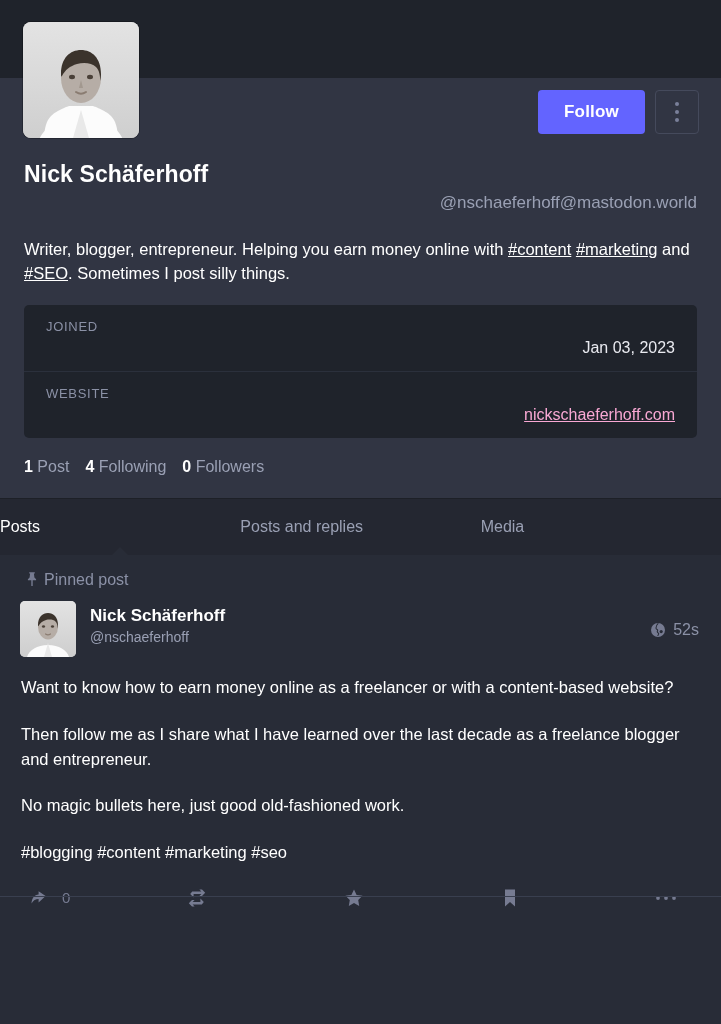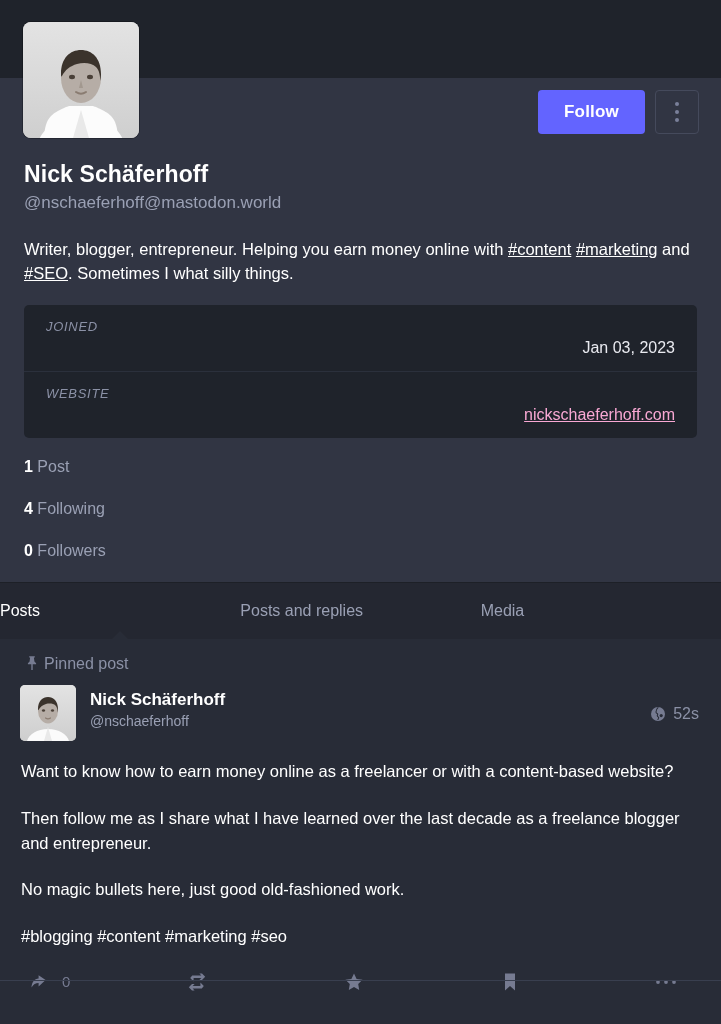--- a/index.html
+++ b/index.html
@@ -95,20 +95,21 @@
     font-weight: bold;
     color: #ffffff;
     line-height: 1.25;
     letter-spacing: .1px;
   }
   .handle {
     font-size: 17px;
     color: #9aa0b4;
     line-height: 1.4;
     margin-top: 2px;
+    text-align: right;
   }
 
   .bio {
     padding: 22px 24px 0 24px;
     font-size: 16.5px;
     line-height: 1.47;
     color: #ffffff;
   }
   .bio a {
     color: #ffffff;
@@ -128,37 +129,35 @@
   }
   .meta-row + .meta-row {
     border-top: 1px solid #2b303c;
   }
   .meta-label {
     font-size: 13px;
     letter-spacing: .7px;
     color: #8b91a6;
     text-transform: uppercase;
     margin-bottom: 5px;
-    font-style: italic;
   }
   .meta-value {
     font-size: 16px;
     color: #e9eaf0;
     text-align: right;
   }
   .meta-value.link { color: #f9a8d4; text-decoration: underline; }
 
   
   .stats {
     display: flex;
-    gap: 24px;
+    gap: 16px;
     padding: 20px 24px 22px 24px;
     font-size: 16px;
     color: #9aa0b4;
-    flex-direction: column;
   }
   .stat b { color: #ffffff; font-weight: bold; }
 
   
   .tabs {
     display: flex;
     background: #242731;
     border-top: 1px solid #1d2027;
     position: relative;
     height: 56px;
@@ -319,21 +318,21 @@
         <i></i>
       </button>
     </div>
 
     <div class="names">
       <div class="display-name">Nick Schäferhoff</div>
       <div class="handle">@nschaeferhoff@mastodon.world</div>
     </div>
 
     <div class="bio">
-      <span>Writer, blogger, entrepreneur. Helping you earn money online with </span><a href="#">#content</a><span> </span><a href="#">#marketing</a><span> and </span><a href="#">#SEO</a><span>. Sometimes I what silly things.</span>
+      <span>Writer, blogger, entrepreneur. Helping you earn money online with </span><a href="#">#content</a><span> </span><a href="#">#marketing</a><span> and </span><a href="#">#SEO</a><span>. Sometimes I post silly things.</span>
     </div>
 
     <div class="meta">
       <div class="meta-row">
         <div class="meta-label">JOINED</div>
         <div class="meta-value">Jan 03, 2023</div>
       </div>
       <div class="meta-row">
         <div class="meta-label">WEBSITE</div>
         <div class="meta-value link">nickschaeferhoff.com</div>

